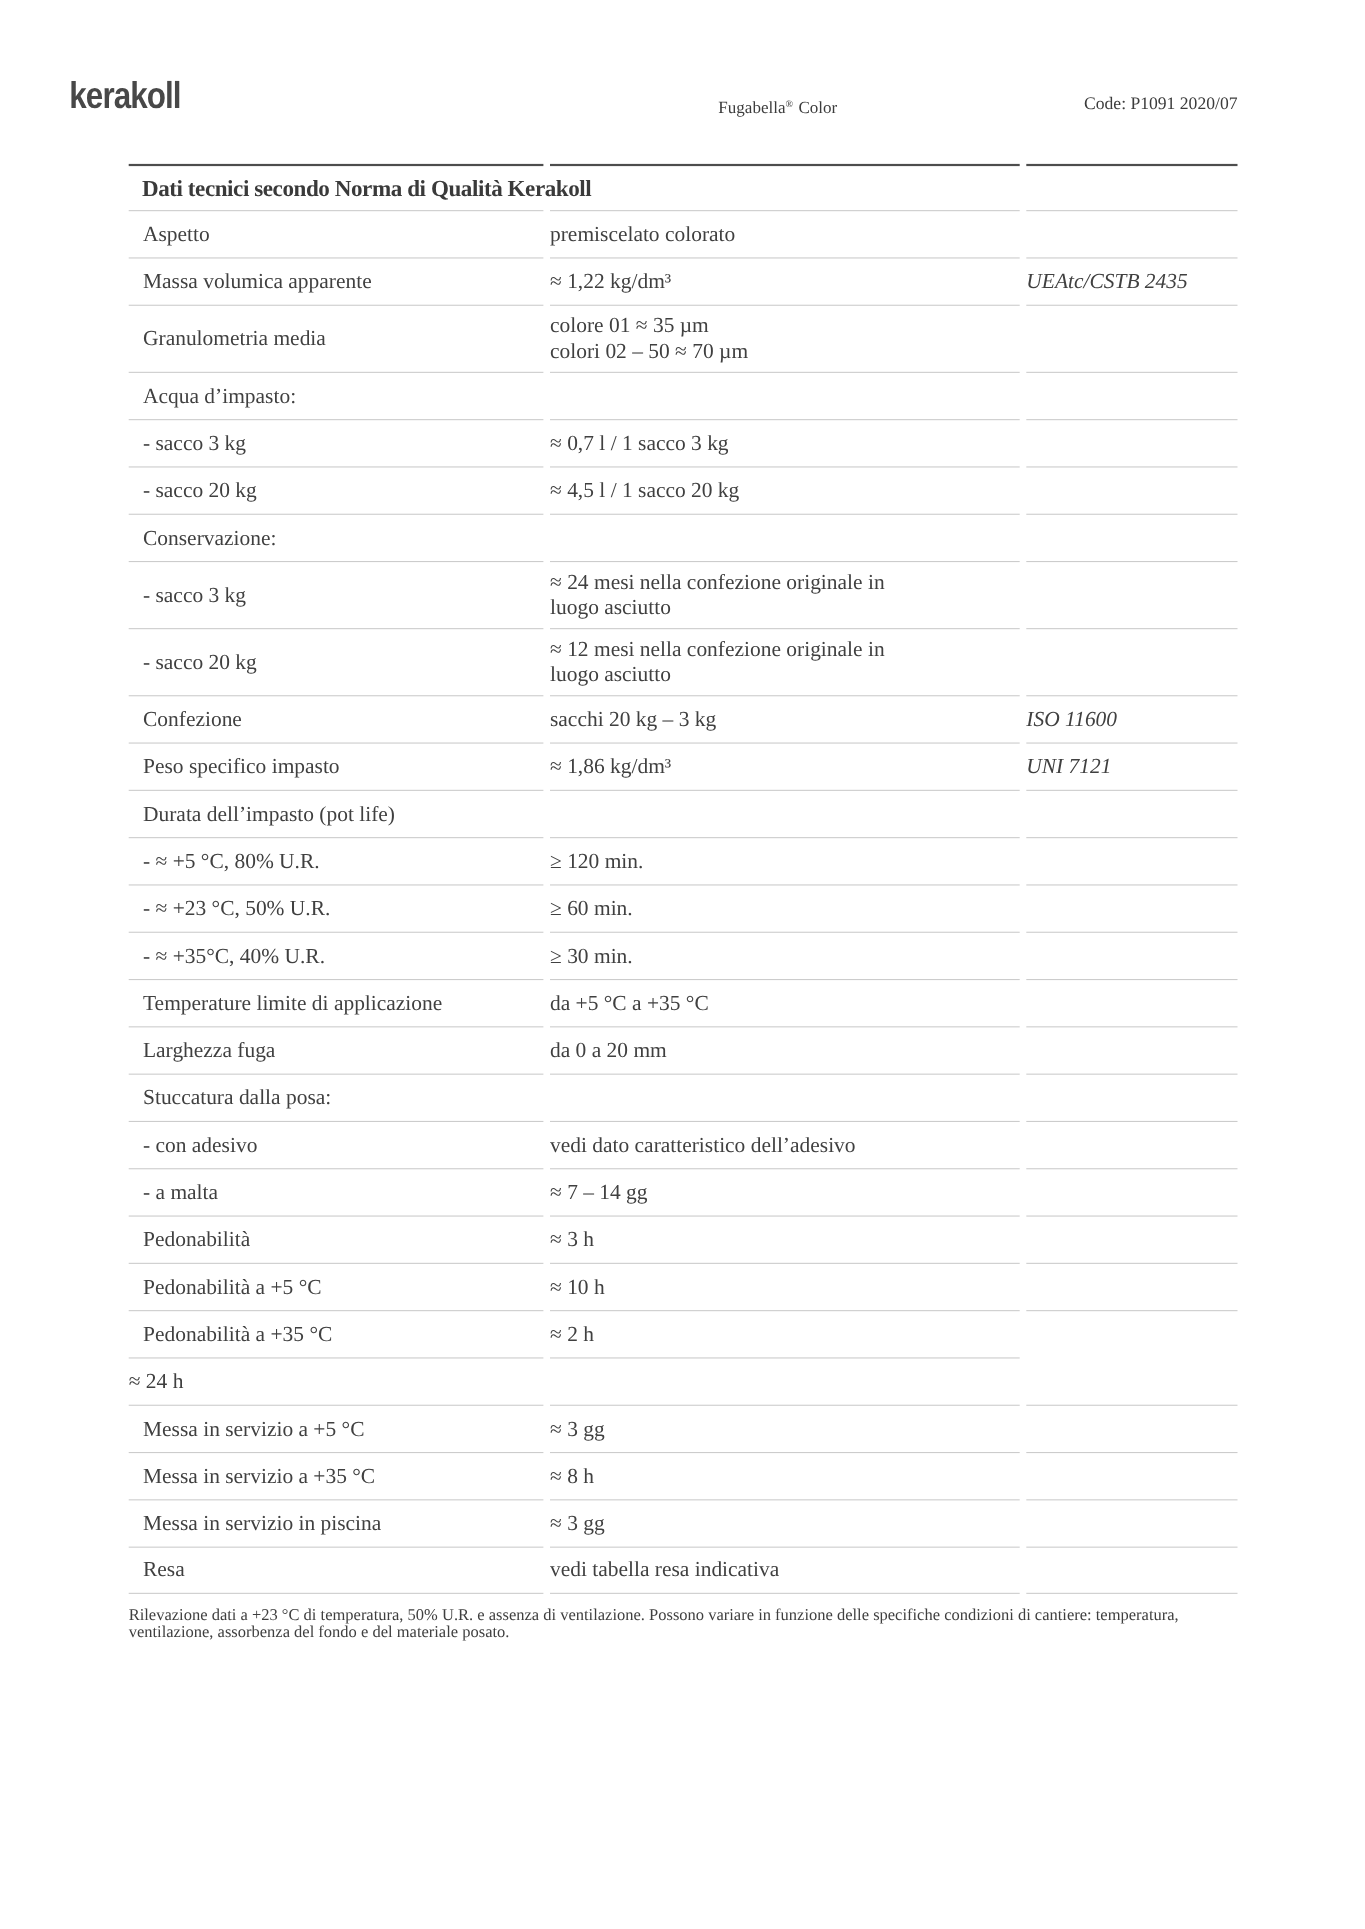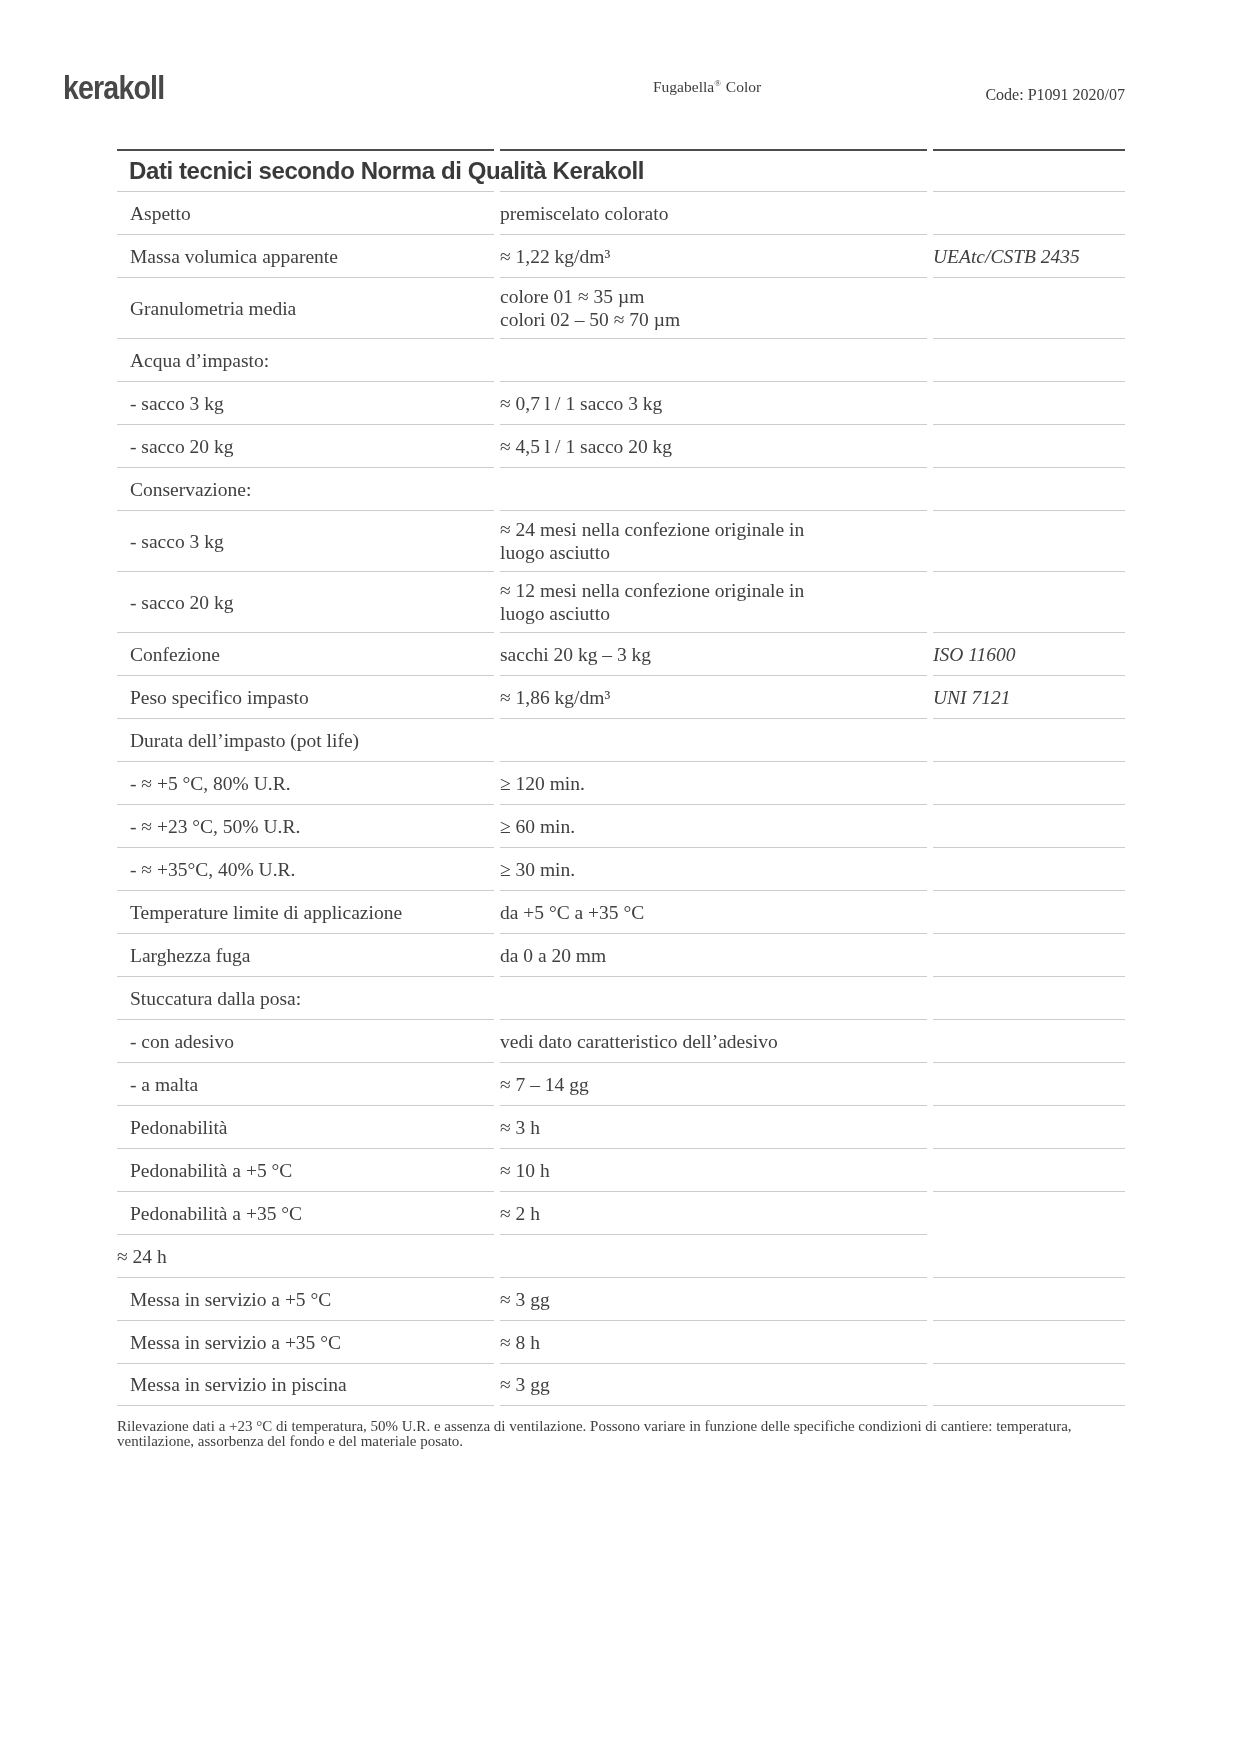--- a/index.html
+++ b/index.html
@@ -17,41 +17,41 @@
   
   .logo{
     position:absolute;left:63px;top:68px;
     font-family:"Liberation Sans", sans-serif;
     font-weight:bold;font-size:34px;line-height:38px;
     letter-spacing:-1px;color:var(--logo);
     transform:scaleX(0.84);transform-origin:left center;
     white-space:nowrap;
   }
   .product{
-    position:absolute;left:653px;top:78px;
+    position:absolute;left:653px;top:89px;
     font-size:15.5px;color:#3c3c3c;white-space:nowrap;
   }
   .product sup{font-size:9px;vertical-align:6px;margin-right:1px;}
   .code{
     position:absolute;right:116px;top:86px;
     font-size:16px;color:#3c3c3c;white-space:nowrap;margin-left:32px;
   }
 
   
   .content{position:absolute;left:117px;top:149px;width:1008px;}
   .title-row,.row{
     display:grid;
     grid-template-columns:377px 427px 1fr;
     column-gap:6px;
     align-items:center;
   }
   .title-row .cell{border-top:2px solid var(--dark-line);min-height:42px;display:flex;align-items:center;}
   .title-row h1{
-    font-family:Liberation Sans, sans-serif;
-    font-size:24px;font-weight:bold;letter-spacing:-0.4px;
+    font-family:Liberation Serif, serif;
+    font-size:21px;font-weight:bold;letter-spacing:-0.4px;
     color:var(--title);white-space:nowrap;padding-left:12px;
   }
   .row{min-height:43px;}
   .row .cell{
     border-top:1px solid var(--light-line);
     align-self:stretch;
     display:flex;align-items:center;
     padding:7px 0;
     font-size:19.5px;line-height:23px;
   }
@@ -244,17 +244,22 @@
     <div class="cell value">≈ 8 h</div>
     <div class="cell norm"></div>
   </div>
 
   <div class="row">
     <div class="cell label">Messa in servizio in piscina</div>
     <div class="cell value">≈ 3 gg</div>
     <div class="cell norm"></div>
   </div>
 
+  <div class="row">
+    <div class="cell label">Resa</div>
+    <div class="cell value">vedi tabella resa indicativa</div>
+    <div class="cell norm"></div>
+  </div>
 </div>
     <p class="footnote">Rilevazione dati a +23 °C di temperatura, 50% U.R. e assenza di ventilazione. Possono variare in funzione delle specifiche condizioni di cantiere: temperatura, ventilazione, assorbenza del fondo e del materiale posato.</p>
   </main>
 
 </div>
 
 </body></html>

